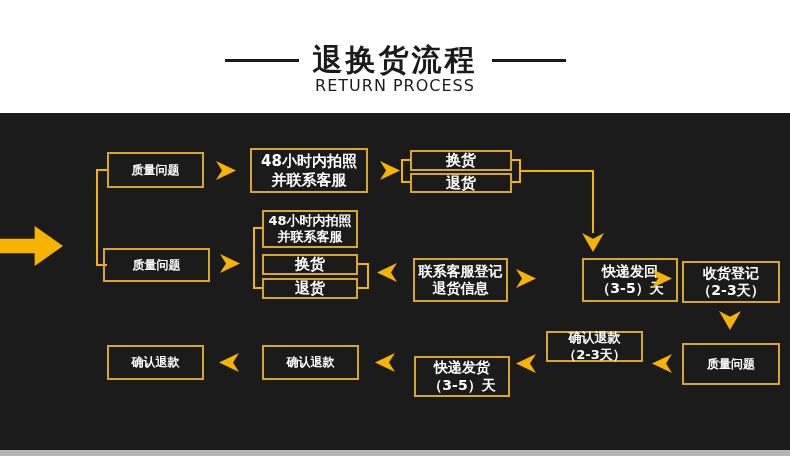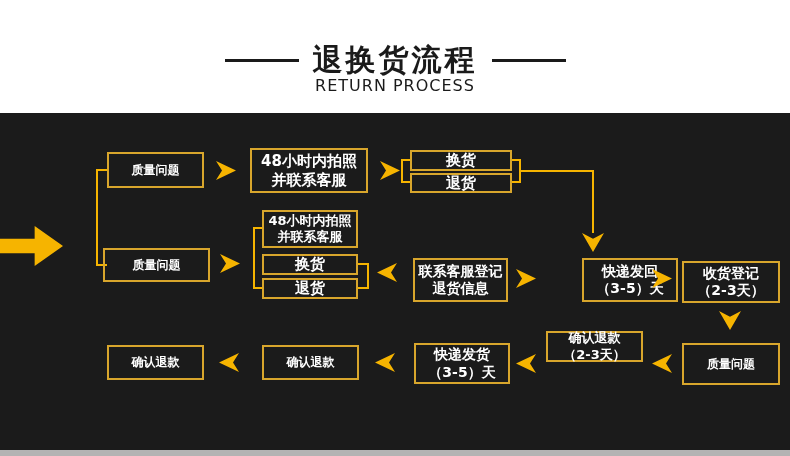--- a/index.html
+++ b/index.html
@@ -99,21 +99,21 @@
   <div class="dart dart-r" style="left:652px;top:269px;width:20px;height:19px;"></div>
   <div class="fbox fs14" style="left:682px;top:261px;width:98px;height:42px;">收货登记
 （2-3天）</div>
   <div class="dart dart-d" style="left:719px;top:311px;width:22px;height:19px;"></div>
 
   <div class="fbox fs16" style="left:682px;top:343px;width:98px;height:42px;">质量问题</div>
   <div class="dart dart-l" style="left:652px;top:354px;width:20px;height:19px;"></div>
   <div class="fbox fs13" style="left:546px;top:331px;width:97px;height:31px;">确认退款
 （2-3天）</div>
   <div class="dart dart-l" style="left:516px;top:354px;width:20px;height:19px;"></div>
-  <div class="fbox fs14" style="left:414px;top:343px;width:96px;height:41px;">快递发货
+  <div class="fbox fs14" style="left:414px;top:356px;width:96px;height:41px;">快递发货
 （3-5）天</div>
   <div class="dart dart-l" style="left:375px;top:353px;width:20px;height:19px;"></div>
   <div class="fbox fs16" style="left:262px;top:345px;width:97px;height:35px;">确认退款</div>
   <div class="dart dart-l" style="left:219px;top:353px;width:20px;height:19px;"></div>
   <div class="fbox fs16" style="left:107px;top:345px;width:97px;height:35px;">确认退款</div>
 
   <div id="footer-strip"></div>
 </div>
 
 </body></html>

